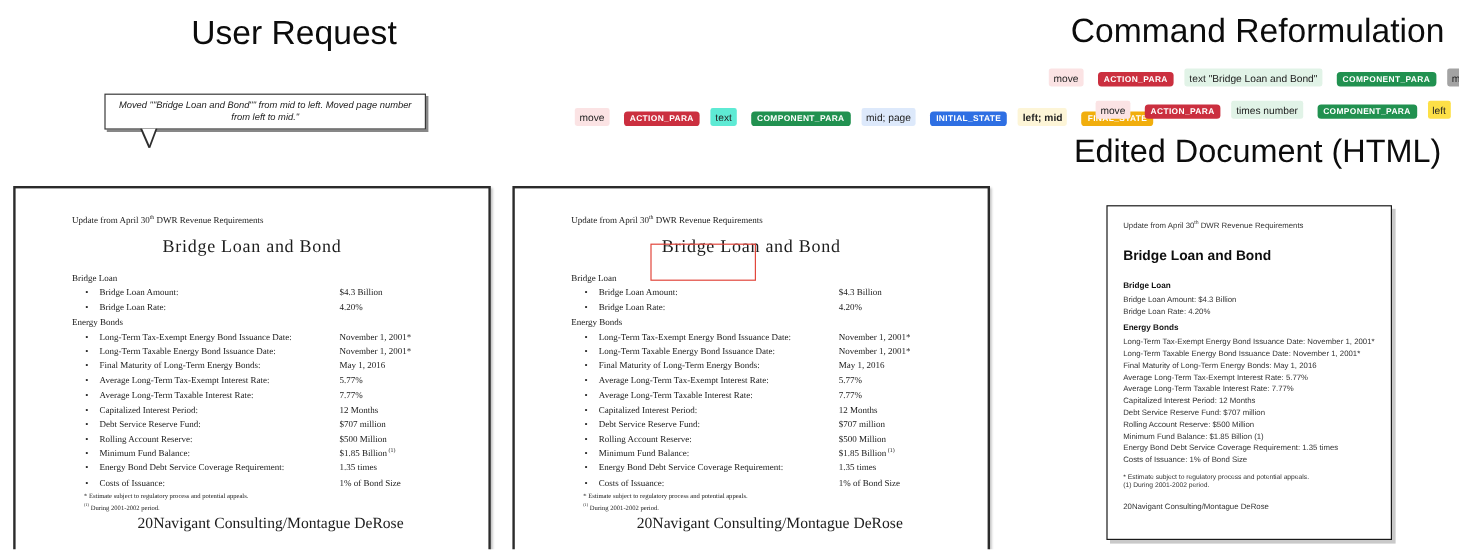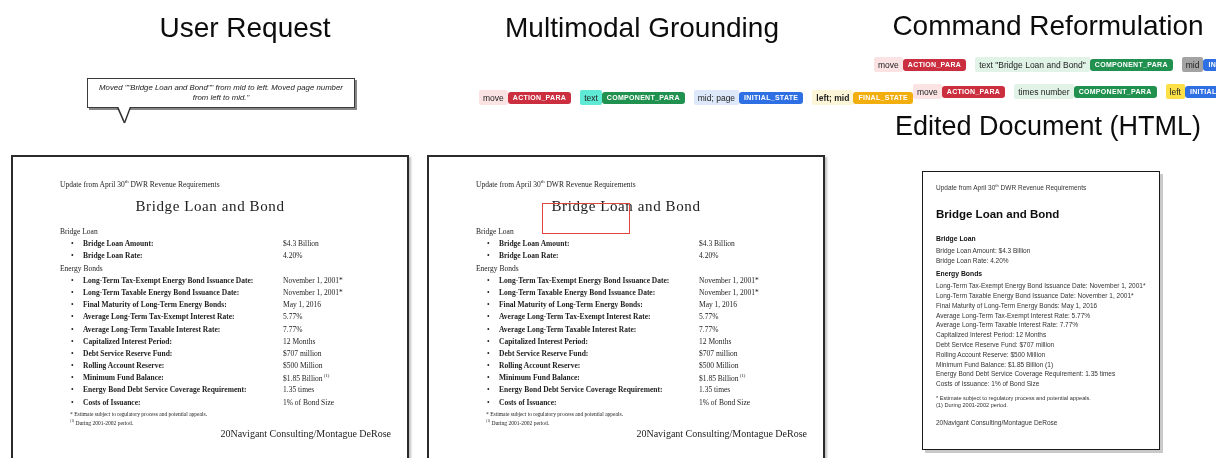--- a/index.html
+++ b/index.html
@@ -18,39 +18,39 @@
           border:1.6px solid #3a3a3a;box-shadow:2px 2px 0 rgba(70,70,70,.65);
           display:flex;align-items:center;justify-content:center;padding:2px 3px;box-sizing:border-box;}
   #bubble .txt{font-style:italic;font-size:7.8px;line-height:10px;text-align:center;color:#222;}
   #bubble-tail{position:absolute;left:116px;top:107px;}
 
   
   .tagrow{position:absolute;display:flex;gap:9px;align-items:center;white-space:nowrap;}
   #grounding-tags{left:479px;top:90px;}
   #reform-row1{left:874px;top:57px;}
   #reform-row2{left:913px;top:84px;}
-  .tagpair{display:inline-flex;align-items:center;gap:0;}
+  .tagpair{display:inline-flex;align-items:flex-end;gap:12px;}
   .chip{font-size:8.5px;color:#222;padding:2.5px 4px;border-radius:2px;}
   .badge{font-size:7px;font-weight:bold;color:#fff;padding:2.5px 5px;border-radius:3px;letter-spacing:.3px;}
 
   
   .doc{position:absolute;width:394px;height:310px;background:#fff;border:2px solid #2b2b2b;
        box-shadow:2px 2px 2px rgba(0,0,0,.25);font-family:"Liberation Serif",serif;color:#1c1c1c;}
   #doc1{left:11px;top:155px;}
   #doc2{left:427px;top:155px;}
   .doc-header{position:absolute;left:47px;top:22px;font-size:7.5px;}
   .doc-title{position:absolute;left:0;right:0;top:41px;text-align:center;font-size:15px;letter-spacing:.6px;}
   .doc-rows{position:absolute;left:47px;right:16px;top:70px;}
   .doc-row{position:relative;height:12.2px;font-size:7.5px;}
   .doc-section{font-size:7.5px;}
   .doc-row .bullet{position:absolute;left:11px;top:0;}
-  .doc-row .doc-label{position:absolute;left:23px;top:0;white-space:nowrap;font-weight:bold;}
+  .doc-row .doc-label{position:absolute;left:23px;top:0;white-space:nowrap;}
   .doc-row .doc-value{position:absolute;left:223px;top:0;white-space:nowrap;}
   .doc-footnotes{position:absolute;left:57px;top:254px;font-size:5.5px;line-height:6.6px;color:#222;}
-  .doc-footer{position:absolute;left:47px;right:16px;top:271px;font-size:10px;display:flex;justify-content:flex-end;}
+  .doc-footer{position:absolute;left:47px;right:16px;top:271px;font-size:13px;display:flex;justify-content:center;}
   sup{font-size:.65em;}
 
   
   #highlight-box{position:absolute;left:113px;top:46px;width:86px;height:29px;border:1.6px solid #e2473c;background:transparent;}
 
   
   #doc3{position:absolute;left:922px;top:171px;width:236px;height:277px;background:#fff;
         border:1.5px solid #1a1a1a;box-shadow:3px 3px 0 #c9c9c9;color:#333;}
   #doc3-header{position:absolute;left:13px;top:11px;font-size:6.5px;color:#333;}
   #doc3-title{position:absolute;left:13px;top:36px;font-size:11.5px;font-weight:bold;color:#0e0e0e;}
@@ -58,21 +58,20 @@
   .doc3-sechead{font-weight:bold;font-size:6.8px;color:#111;margin:4px 0 2px;}
   .doc3-foot{margin-top:6px;font-size:5.6px;line-height:6.8px;}
   .doc3-footer{margin-top:9px;font-size:6.5px;}
 </style>
 </head>
 <body>
 
 <div id="page">
 
   <div class="col-title" id="title-user">User Request</div>
-  <div class="col-title" id="title-grounding">Multimodal Grounding</div>
   <div class="col-title" id="title-reform">Command Reformulation</div>
   <div class="col-title" id="title-edited">Edited Document (HTML)</div>
 
   <div id="bubble">
     <div class="txt">Moved ""Bridge Loan and Bond"" from mid to left. Moved page number from left to mid."</div>
   </div>
   <svg id="bubble-tail" width="18" height="19" viewBox="0 0 18 19">
     <polygon points="1.5,0 8.5,16 14.5,0" fill="#ffffff"></polygon>
     <line x1="1.5" y1="0" x2="8.5" y2="16" stroke="#2e2e2e" stroke-width="1.6"></line>
     <line x1="8.5" y1="16" x2="14.5" y2="0" stroke="#2e2e2e" stroke-width="1.4"></line>

